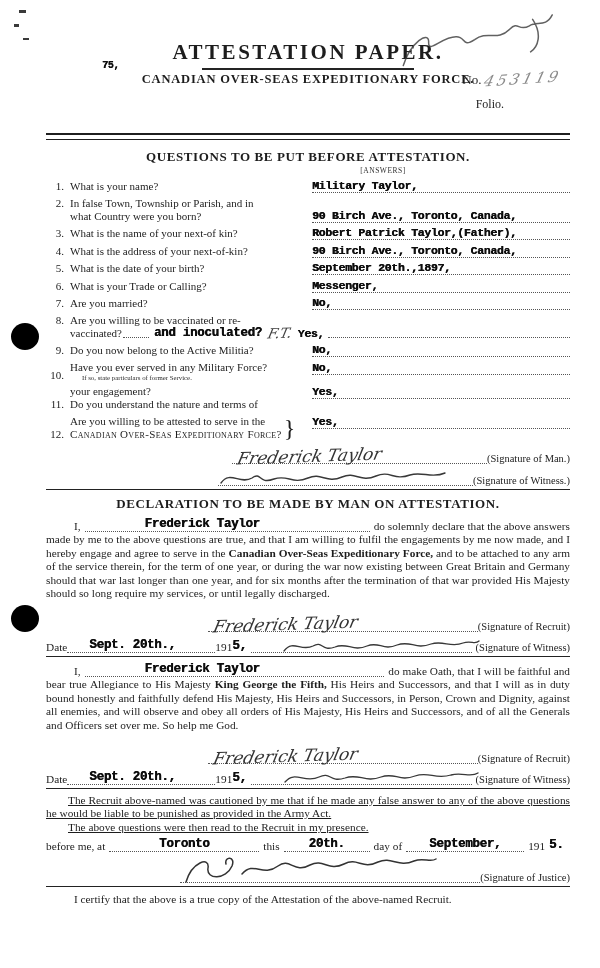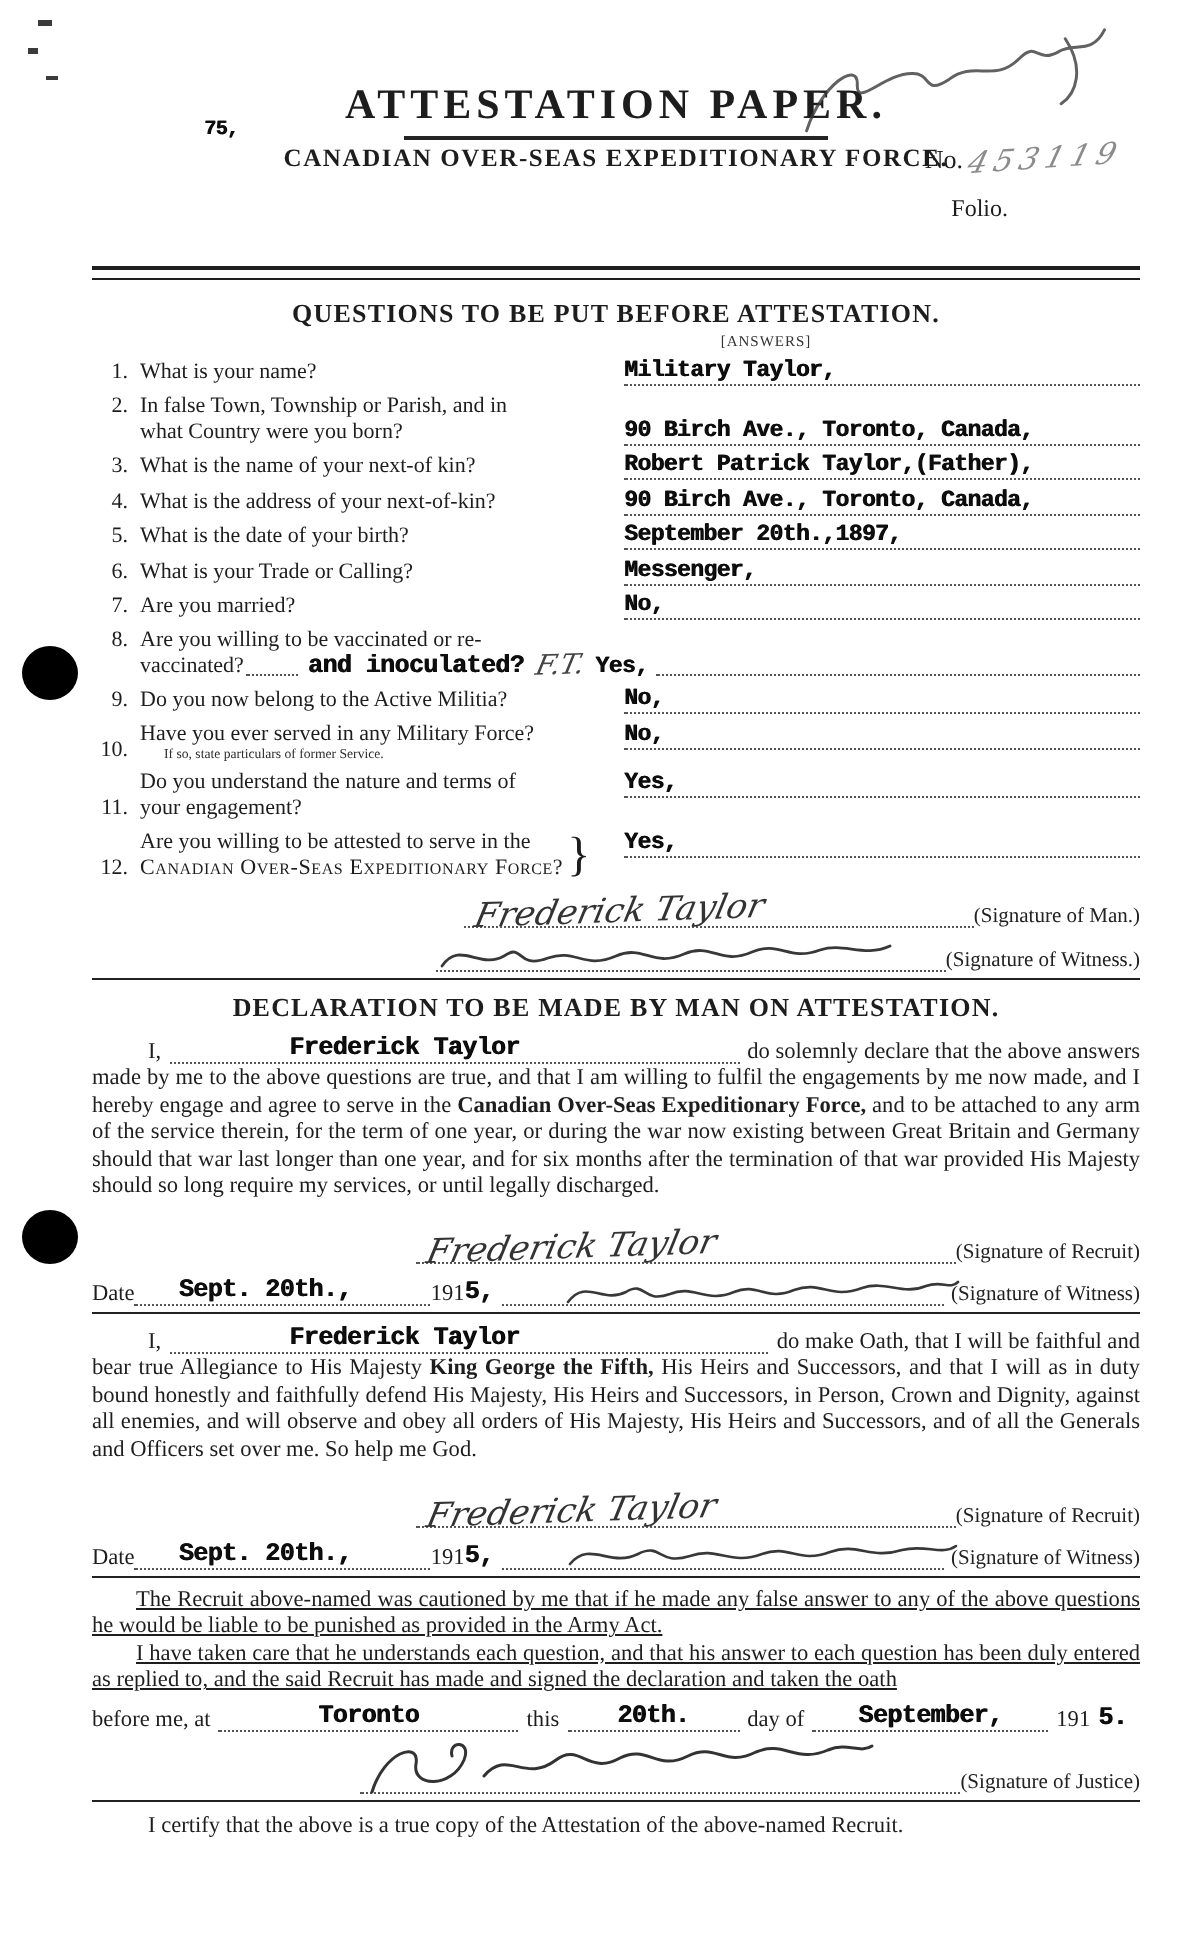--- a/index.html
+++ b/index.html
@@ -213,22 +213,22 @@
       <div class="qtext2">
         <div>Have you ever served in any Military Force?</div>
         <div class="note">If so, state particulars of former Service.</div>
       </div>
       <div class="acell topline"><span class="typed">No,</span></div>
     </div>
 
     <div class="qrow top">
       <div class="qnum">11.</div>
       <div class="qtext2">
+        <div>your engagement?</div>
         <div>Do you understand the nature and terms of</div>
-        <div>your engagement?</div>
       </div>
       <div class="acell topline"><span class="typed">Yes,</span></div>
     </div>
 
     <div class="qrow top">
       <div class="qnum">12.</div>
       <div class="q12wrap">
         <div>
           <div>Are you willing to be attested to serve in the</div>
           <div class="smallcaps">Canadian Over-Seas Expeditionary Force?</div>
@@ -316,21 +316,21 @@
         </svg>
       </span>
       <span class="siglabel">(Signature of Witness)</span>
     </div>
   </div>
 
   <div class="rule"></div>
 
   <div class="cert">
     <p class="cp ind" style="margin-top:5px;">The Recruit above-named was cautioned by me that if he made any false answer to any of the above questions he would be liable to be punished as provided in the Army Act.</p>
-    <p class="cp ind">I have taken care that he understands each question, and that his answer to each question has been duly entered as replied to, and the said Recruit has made and signed the declaration and taken the oath</p>
+    <p class="cp ind">The above questions were then read to the Recruit in my presence.</p>
     <div class="fillrow">
       <span class="lbl" style="margin-left:0;">before me, at</span>
       <span class="fcell f1"><span class="typed big">Toronto</span></span>
       <span class="lbl">this</span>
       <span class="fcell f2"><span class="typed big">20th.</span></span>
       <span class="lbl">day of</span>
       <span class="fcell f3"><span class="typed big">September,</span></span>
       <span class="lbl">191</span>
       <span class="typed big">5.</span>
     </div>

